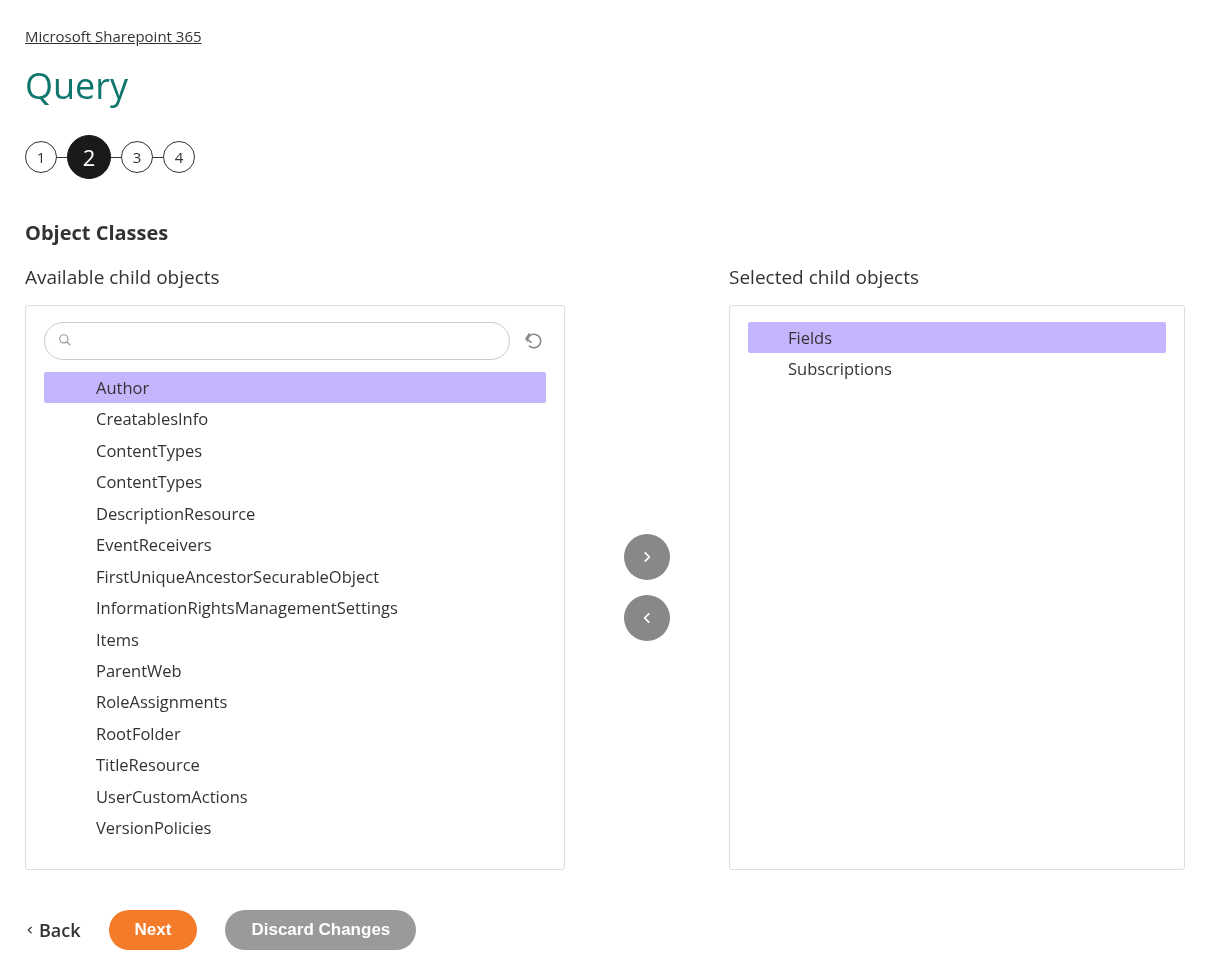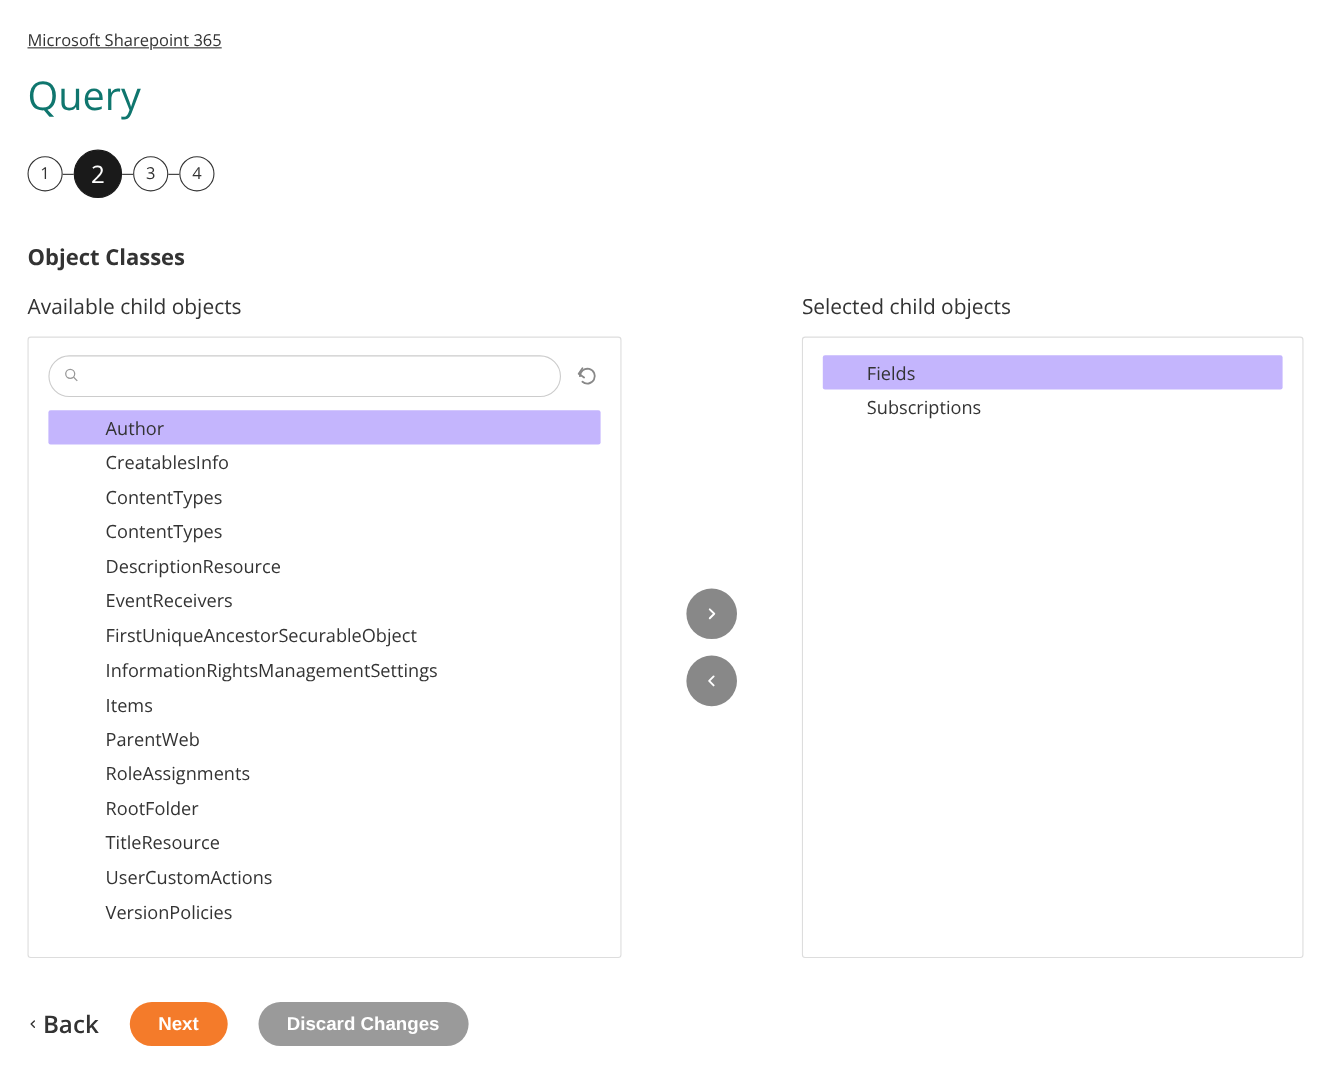--- a/index.html
+++ b/index.html
@@ -167,21 +167,21 @@
   .footer {
     display: flex;
     align-items: center;
     gap: 28px;
     margin-top: 40px;
   }
   .back-link {
     display: flex;
     align-items: center;
     gap: 4px;
-    font-size: 22px;
+    font-size: 18px;
     font-weight: 600;
     color: #333;
     cursor: pointer;
   }
   .btn {
     border: none;
     border-radius: 22px;
     padding: 10px 26px;
     font-size: 17px;
     font-weight: 600;

